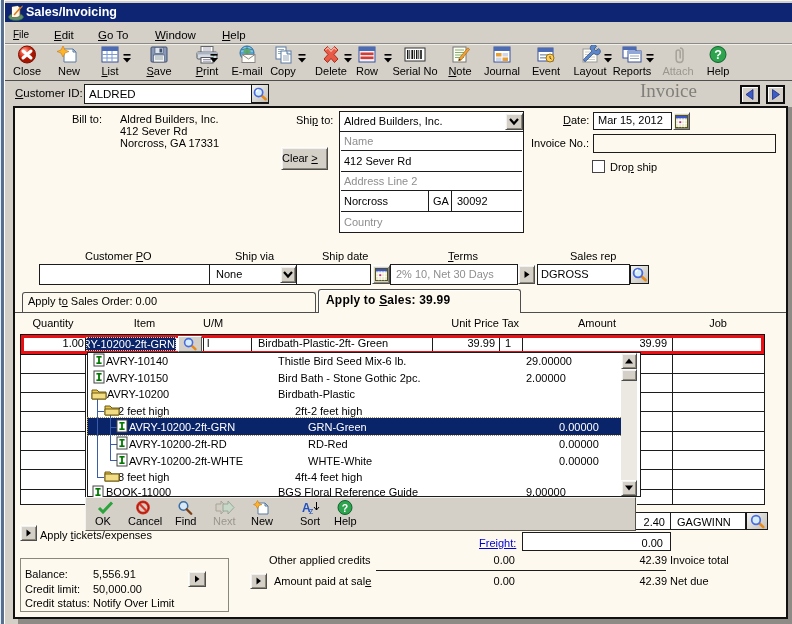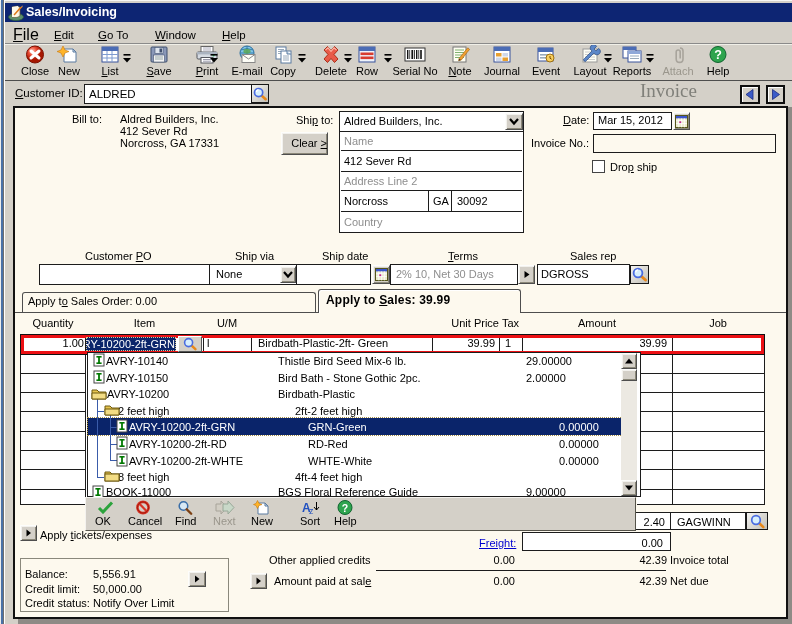--- a/index.html
+++ b/index.html
@@ -33,28 +33,28 @@
     <svg width="17" height="17" viewBox="0 0 17 17">
       <ellipse cx="8" cy="13" rx="7.5" ry="3.5" fill="#5d8f6d" stroke="#2e5e40" stroke-width="0.8"></ellipse>
       <path d="M4 13 L4 3 L10 2 L12 3.5 L12 12 L8 13.5 Z" fill="#f4ead2" stroke="#6a5a3a" stroke-width="0.7"></path>
       <path d="M4 3 L10 2 L10.5 12.6 L4 13 Z" fill="#fdf8ea"></path>
       <path d="M5.5 10.5 L11 4.2 L13.5 2.2 L14.2 3.4 L12 5.6 L6.6 11.4 Z" fill="#e07818"></path>
       <path d="M13.5 2.2 L14.8 1.6 L14.2 3.4 Z" fill="#f4b060"></path>
     </svg>
   </div>
   <div class="lb" style="left:26px;top:6px;color:#fff;font-weight:bold;font-size:12.5px">Sales/Invoicing</div>
 
-  <div class="lb" style="left:13px;top:29px;font-size:16px"><u>F</u>ile</div>
+  <div class="lb" style="left:13px;top:29px;font-size:10px"><u>F</u>ile</div>
   <div class="lb" style="left:54px;top:29px;font-size:11.5px"><u>E</u>dit</div>
   <div class="lb" style="left:98px;top:29px;font-size:11.5px"><u>G</u>o To</div>
   <div class="lb" style="left:155px;top:29px;font-size:11.5px"><u>W</u>indow</div>
   <div class="lb" style="left:222px;top:29px;font-size:11.5px"><u>H</u>elp</div>
 
   <div class="ab" id="toolbar" style="left:5px;top:43px;right:0;height:38px;background:#d4d0c8;border-top:1px solid #8a8a8a;border-bottom:1px solid #4e4e4e;box-shadow:inset 0 1px 0 #f0efe8;box-sizing:border-box"></div>
-  <div class="tool" style="left:8px">
+  <div class="tool" style="left:0px">
     <div class="ic">
         <svg width="54" height="19">
           <defs>
             <radialGradient id="rg" cx="35%" cy="30%">
               <stop offset="0%" stop-color="#ffc4b4"></stop>
               <stop offset="50%" stop-color="#ea4a34"></stop>
               <stop offset="100%" stop-color="#a61600"></stop>
             </radialGradient>
           </defs>
       <circle cx="27" cy="9.5" r="8.5" fill="url(#rg)" stroke="#7c0f00"></circle>
@@ -314,21 +314,21 @@
     </div>
 
   <div class="ab" style="left:13px;top:106px;width:775px;height:513px;background:#fdf9ee;border:2px solid #111;box-sizing:border-box"></div>
   <div class="ab" style="left:788px;top:107px;width:4px;height:517px;background:#8e8b86"></div>
   <div class="ab" style="left:18px;top:619px;width:774px;height:5px;background:#8e8b86"></div>
 
   <div class="lb" style="left:72px;top:113px">Bill to:</div>
   <div class="lb" style="left:120px;top:113px">Aldred Builders, Inc.</div>
   <div class="lb" style="left:120px;top:125px">412 Sever Rd</div>
   <div class="lb" style="left:120px;top:137px">Norcross, GA 17331</div>
-  <div class="b3" style="left:281px;top:132px;width:47px;height:23px;text-align:right;line-height:21px;white-space:nowrap">Clear <u>&gt;</u></div>
+  <div class="b3" style="left:281px;top:147px;width:47px;height:23px;text-align:left;line-height:21px;white-space:nowrap">Clear <u>&gt;</u></div>
   <div class="lb" style="left:296px;top:114px">Shi<u>p</u> to:</div>
 
   <div class="fld" style="left:339px;top:111px;width:185px;height:21px"></div>
   <div class="lb" style="left:344px;top:115px">Aldred Builders, Inc.</div>
   <div class="b3" style="left:505px;top:113px;width:18px;height:17px">
       <svg width="16" height="15">
         <path d="M4 5 L8 9.5 L12 5" fill="none" stroke="#000" stroke-width="2.2"></path>
       </svg>
     </div>
 
@@ -409,21 +409,21 @@
   </div>
 
   <div class="ab" style="left:15px;top:312px;width:771px;height:1px;background:#4e4e4e"></div>
   <div class="ab" style="left:22px;top:292px;width:294px;height:20px;background:#fdf9ee;border:1px solid #4e4e4e;border-bottom:none;border-radius:3px 3px 0 0;box-sizing:border-box"></div>
   <div class="lb" style="left:28px;top:295px">Apply t<u>o</u> Sales Order: 0.00</div>
   <div class="ab" style="left:318px;top:289px;width:203px;height:24px;background:#fdf9ee;border:1px solid #4e4e4e;border-bottom:none;border-radius:3px 3px 0 0;box-sizing:border-box;box-shadow:inset 1px 1px 0 #fff"></div>
   <div class="lb" style="left:326px;top:294px;font-weight:bold;font-size:12px;letter-spacing:0.2px">Apply to <u>S</u>ales: 39.99</div>
 
   <div class="lb" style="left:20px;top:317px;width:66px;text-align:center">Quantity</div>
   <div class="lb" style="left:86px;top:317px;width:117px;text-align:center">Item</div>
-  <div class="lb" style="left:203px;top:317px;width:48px;text-align:center">U/M</div>
+  <div class="lb" style="left:203px;top:317px;width:48px;">U/M</div>
   <div class="lb" style="left:432px;top:317px;width:67px;text-align:right">Unit Price</div>
   <div class="lb" style="left:499px;top:317px;width:23px;text-align:center">Tax</div>
   <div class="lb" style="left:522px;top:317px;width:150px;text-align:center">Amount</div>
   <div class="lb" style="left:672px;top:317px;width:92px;text-align:center">Job</div>
 
   <div class="ab" style="left:20px;top:354px;width:68px;height:151px;background:#fff;border-left:1px solid #1c1c1c;border-bottom:1px solid #1c1c1c;box-sizing:border-box"></div>
   <div class="ab" style="left:85px;top:354px;width:1px;height:151px;background:#1c1c1c"></div>
 
   <div class="ab" style="left:637px;top:354px;width:128px;height:151px;background:#fff;border-right:1px solid #1c1c1c;border-bottom:1px solid #1c1c1c;box-sizing:border-box"></div>
   <div class="ab" style="left:672px;top:354px;width:1px;height:151px;background:#1c1c1c"></div>

